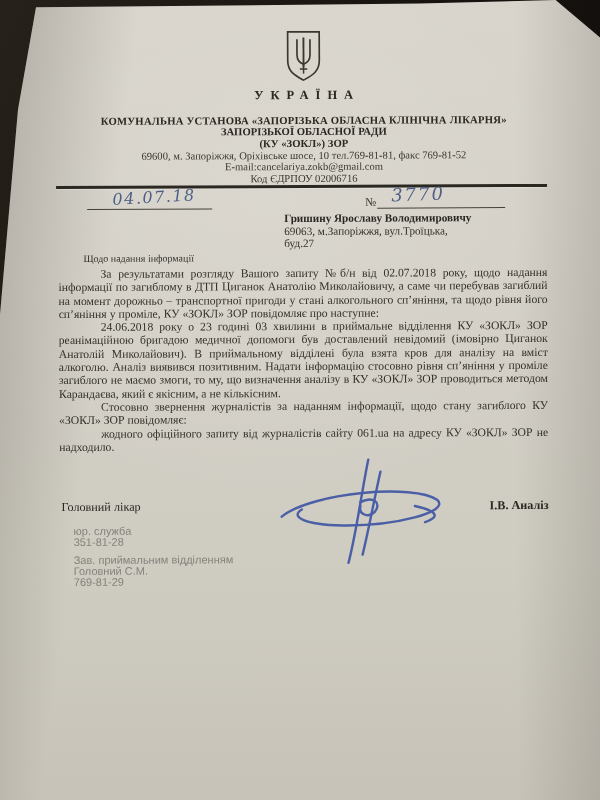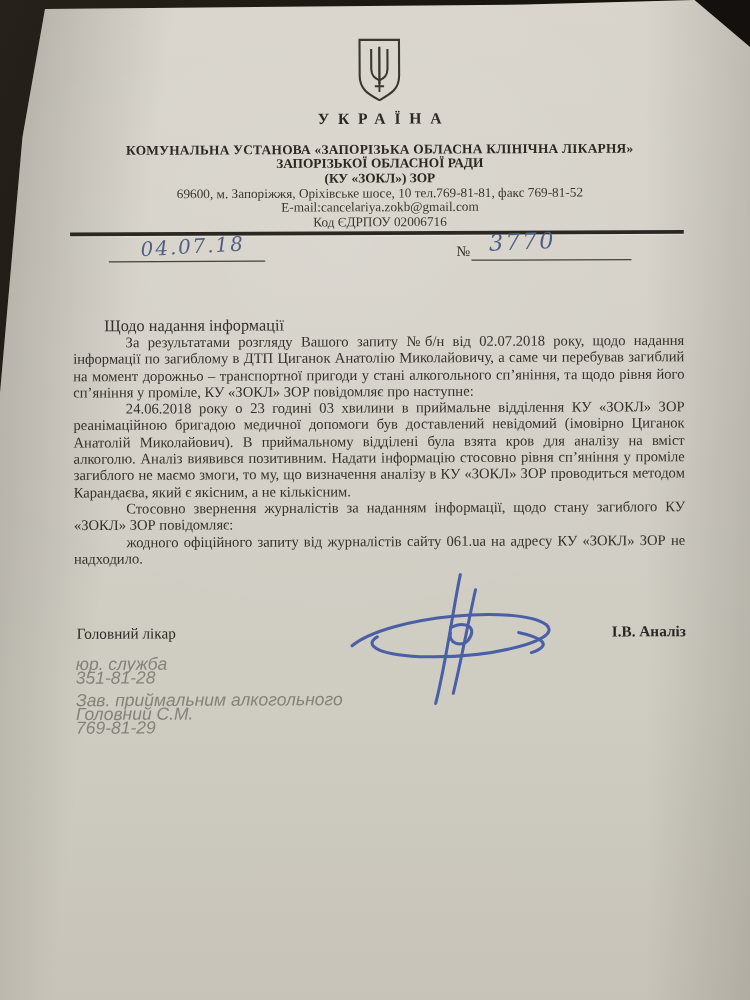--- a/index.html
+++ b/index.html
@@ -33,32 +33,32 @@
   .date-script{position:absolute;left:95px;top:187px;width:120px;text-align:center;
                font-size:16px;letter-spacing:1.5px;transform:rotate(-3deg);}
   .date-underline{position:absolute;left:88px;top:208px;width:125px;height:1px;background:#45423b;}
   .no-label{position:absolute;left:366px;top:196px;font-size:11.5px;color:#33302b;}
   .no-script{position:absolute;left:392px;top:184px;font-size:18px;letter-spacing:2px;transform:rotate(-2deg);}
   .no-underline{position:absolute;left:378px;top:208px;width:128px;height:1px;background:#45423b;}
 
   .addressee{position:absolute;left:285px;top:212px;font-size:11.2px;line-height:12.6px;color:#35322c;}
   .addressee .name{font-weight:bold;color:#2b2823;}
 
-  .subject{position:absolute;left:84px;top:252px;font-size:13px;}
+  .subject{position:absolute;left:84px;top:252px;font-size:10px;}
 
   .body-text{position:absolute;left:59px;top:267px;width:489px;font-size:11.7px;
              line-height:13.3px;text-align:justify;color:#34312b;}
   .body-text p{margin:0;text-indent:42px;}
 
   .sign-title{position:absolute;left:61px;top:499px;font-weight:normal;font-size:12.2px;color:#2b2823;}
   .sign-name{position:absolute;left:489px;top:499px;font-weight:bold;font-size:12.2px;color:#2b2823;}
   .signature-svg{position:absolute;left:263px;top:453px;width:212px;height:118px;}
 
-  .contacts{position:absolute;left:60px;top:525px;font-family:"Liberation Sans",sans-serif;
-            font-size:14px;line-height:11px;color:#84827b;font-style:italic;}
+  .contacts{position:absolute;left:73px;top:525px;font-family:"Liberation Sans",sans-serif;
+            font-size:11px;line-height:11px;color:#84827b;}
   .contacts .gap{height:7px;}
 </style>
 </head>
 <body>
 
 <div id="screenshot">
   <div class="paper">
     <div class="content">
 
       <div class="letterhead">
@@ -79,20 +79,25 @@
       </div>
 
       <div class="rule"></div>
 
       <div class="hand date-script">04.07.18</div>
       <div class="date-underline"></div>
       <div class="no-label">№</div>
       <div class="hand no-script">3770</div>
       <div class="no-underline"></div>
 
+      <div class="addressee">
+        <div class="name">Гришину Ярославу Володимировичу</div>
+        <div>69063, м.Запоріжжя, вул.Троїцька,</div>
+        <div>буд.27</div>
+      </div>
 
       <div class="subject">Щодо надання інформації</div>
 
       <div class="body-text">
         <p>За результатами розгляду Вашого запиту №б/н від 02.07.2018 року, щодо надання інформації по загиблому в ДТП Циганок Анатолію Миколайовичу, а саме чи перебував загиблий на момент дорожньо – транспортної пригоди у стані алкогольного сп’яніння, та щодо рівня його сп’яніння у проміле, КУ «ЗОКЛ» ЗОР повідомляє про наступне:</p>
         <p>24.06.2018 року о 23 годині 03 хвилини в приймальне відділення КУ «ЗОКЛ» ЗОР реанімаційною бригадою медичної допомоги був доставлений невідомий (імовірно Циганок Анатолій Миколайович). В приймальному відділені була взята кров для аналізу на вміст алкоголю. Аналіз виявився позитивним. Надати інформацію стосовно рівня сп’яніння у проміле загиблого не маємо змоги, то му, що визначення аналізу в КУ «ЗОКЛ» ЗОР проводиться методом Карандаєва, який є якісним, а не кількісним.</p>
         <p>Стосовно звернення журналістів за наданням інформації, щодо стану загиблого КУ «ЗОКЛ» ЗОР повідомляє:</p>
         <p>жодного офіційного запиту від журналістів сайту 061.ua на адресу КУ «ЗОКЛ» ЗОР не надходило.</p>
       </div>
 
@@ -107,20 +112,20 @@
           <path d="M150 52 C 168 56, 178 62, 160 68"></path>
         </g>
       </svg>
 
       <div class="sign-name">І.В. Аналіз</div>
 
       <div class="contacts">
         <div>юр. служба</div>
         <div>351-81-28</div>
         <div class="gap"></div>
-        <div>Зав. приймальним алкогольного</div>
+        <div>Зав. приймальним відділенням</div>
         <div>Головний С.М.</div>
         <div>769-81-29</div>
       </div>
 
     </div>
   </div>
 </div>
 
 </body></html>

